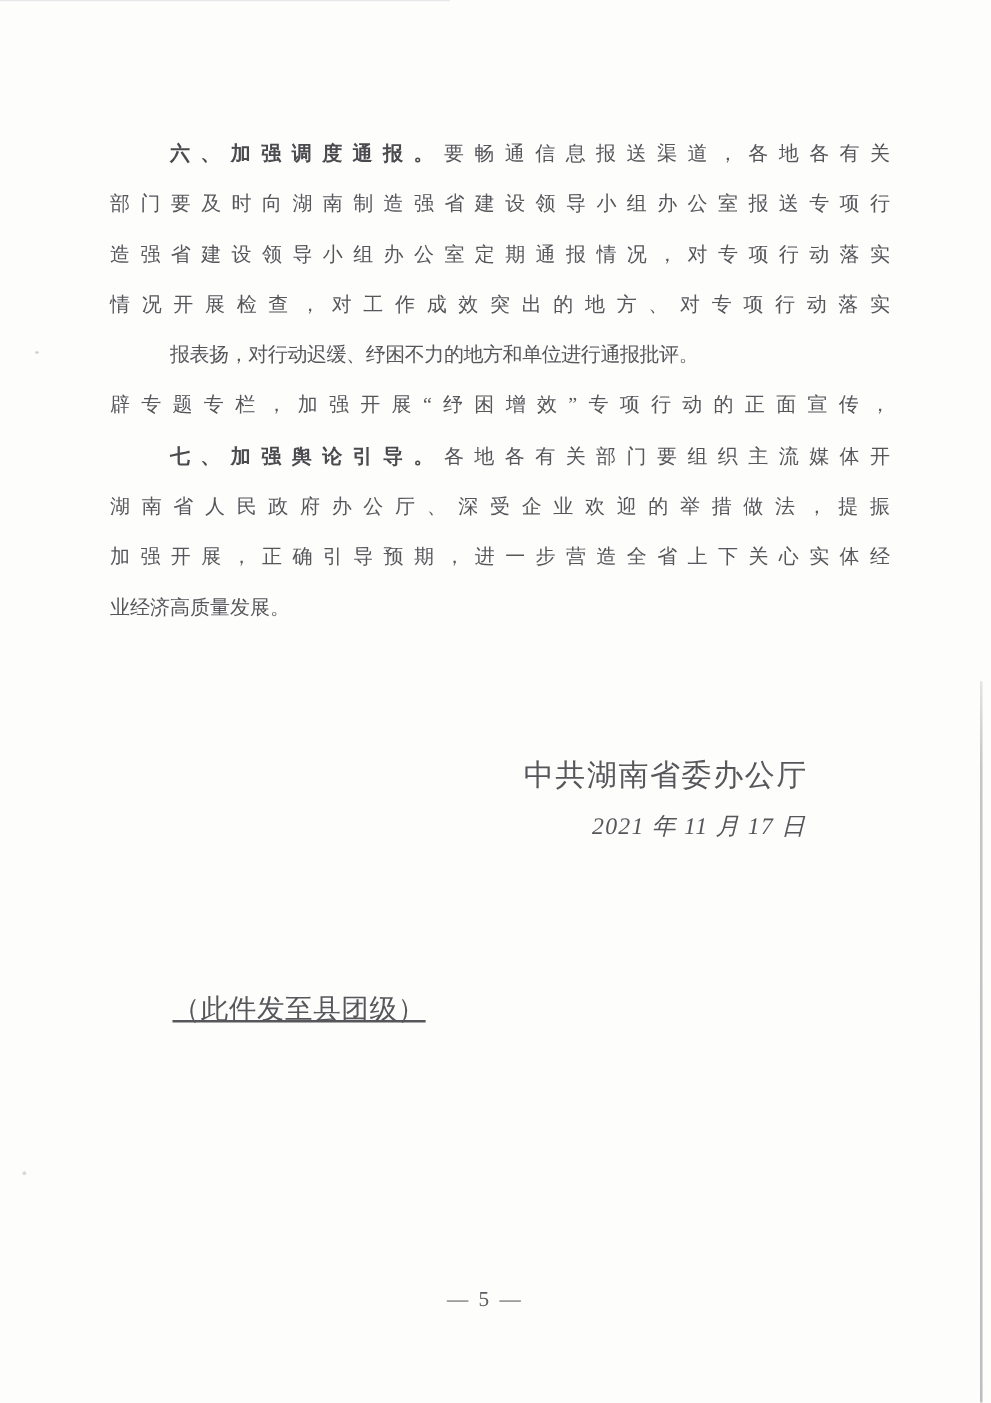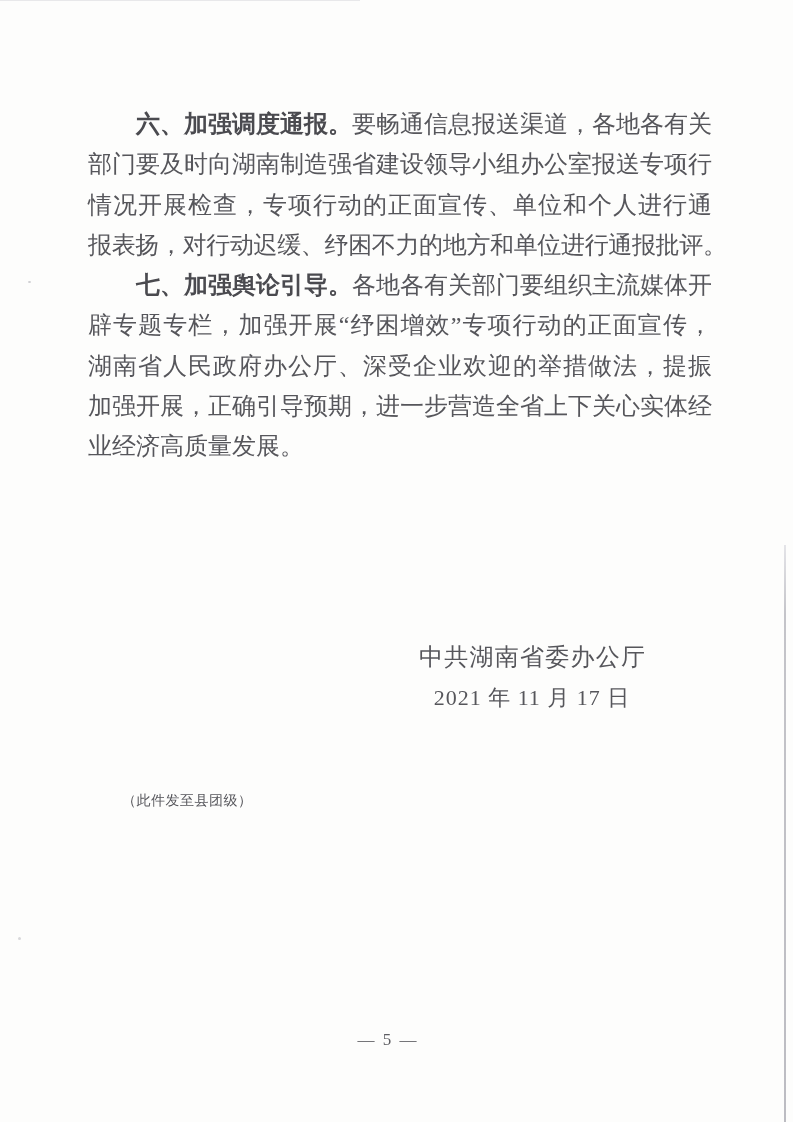--- a/index.html
+++ b/index.html
@@ -6,46 +6,46 @@
   body{
     width:793px;height:1122px;position:relative;overflow:hidden;
     background:#fdfdfc;
     font-family:"Liberation Serif","DejaVu Serif",serif;
   }
   .page{position:absolute;inset:0;background:#fdfdfc;}
 
   
   .body-text{
     position:absolute;left:88px;top:104px;width:624px;
-    font-size:24px;line-height:40.3px;
+    font-size:16px;line-height:40.3px;
     color:var(--ink,#56565b);
     text-align:justify;
   }
   .line{text-align:justify;text-align-last:justify;}
   .line.first{padding-left:48px;}
-  .line.tight{white-space:nowrap;text-align:left;text-align-last:left;letter-spacing:-0.35px;}
+  .line.tight{white-space:nowrap;text-align:left;text-align-last:left;letter-spacing:-0.35px;margin-left:48px;}
   .line.noj{text-align:right;text-align-last:left;}
   .hd{
     font-weight:700;
     font-family:"Liberation Sans","DejaVu Sans",sans-serif;
     color:var(--heading-ink,#4a4a4f);
   }
 
   
   .signature{
-    position:absolute;left:419px;top:638px;width:226px;
+    position:absolute;left:419px;top:602px;width:226px;
     font-size:24px;line-height:38px;color:var(--ink,#56565b);
   }
   .sig-line{text-align:justify;text-align-last:justify;}
-  .sig-date{text-align:center;font-size:22px;letter-spacing:1px;padding-top:3px;}
+  .sig-date{text-align:right;font-size:19px;letter-spacing:1px;padding-top:3px;font-style:italic;}
 
   
   .note{
-    position:absolute;left:122px;top:792px;
-    font-size:14px;letter-spacing:0.5px;color:var(--ink,#56565b);
+    position:absolute;left:138px;top:792px;
+    font-size:22px;letter-spacing:0.5px;color:var(--ink,#56565b);text-decoration:underline;
   }
 
   
   .pageno{
     position:absolute;left:0;top:1030px;width:776px;
     text-align:center;font-size:17px;letter-spacing:2px;
     color:#5d5d62;
   }
 
   
@@ -61,25 +61,26 @@
 </style>
 </head>
 <body style="background: rgb(253, 253, 252);">
 
 <div class="page">
 
   <div class="body-text">
 
     <div class="line first"><span class="hd">六、加强调度通报。</span><span>要畅通信息报送渠道，各地各有关</span></div>
     <div class="line">部门要及时向湖南制造强省建设领导小组办公室报送专项行</div>
-    <div class="line">情况开展检查，专项行动的正面宣传、单位和个人进行通</div>
+    <div class="line">造强省建设领导小组办公室定期通报情况，对专项行动落实</div>
+    <div class="line">情况开展检查，对工作成效突出的地方、对专项行动落实</div>
     <div class="line tight">报表扬，对行动迟缓、纾困不力的地方和单位进行通报批评。</div>
 
+    <div class="line">辟专题专栏，加强开展“纾困增效”专项行动的正面宣传，</div>
     <div class="line first"><span class="hd">七、加强舆论引导。</span><span>各地各有关部门要组织主流媒体开</span></div>
-    <div class="line">辟专题专栏，加强开展“纾困增效”专项行动的正面宣传，</div>
     <div class="line">湖南省人民政府办公厅、深受企业欢迎的举措做法，提振</div>
     <div class="line">加强开展，正确引导预期，进一步营造全省上下关心实体经</div>
     <div class="line noj">业经济高质量发展。</div>
 
   </div>
 
   <div class="signature">
     <div class="sig-line">中共湖南省委办公厅</div>
     <div class="sig-date">2021 年 11 月 17 日</div>
   </div>

